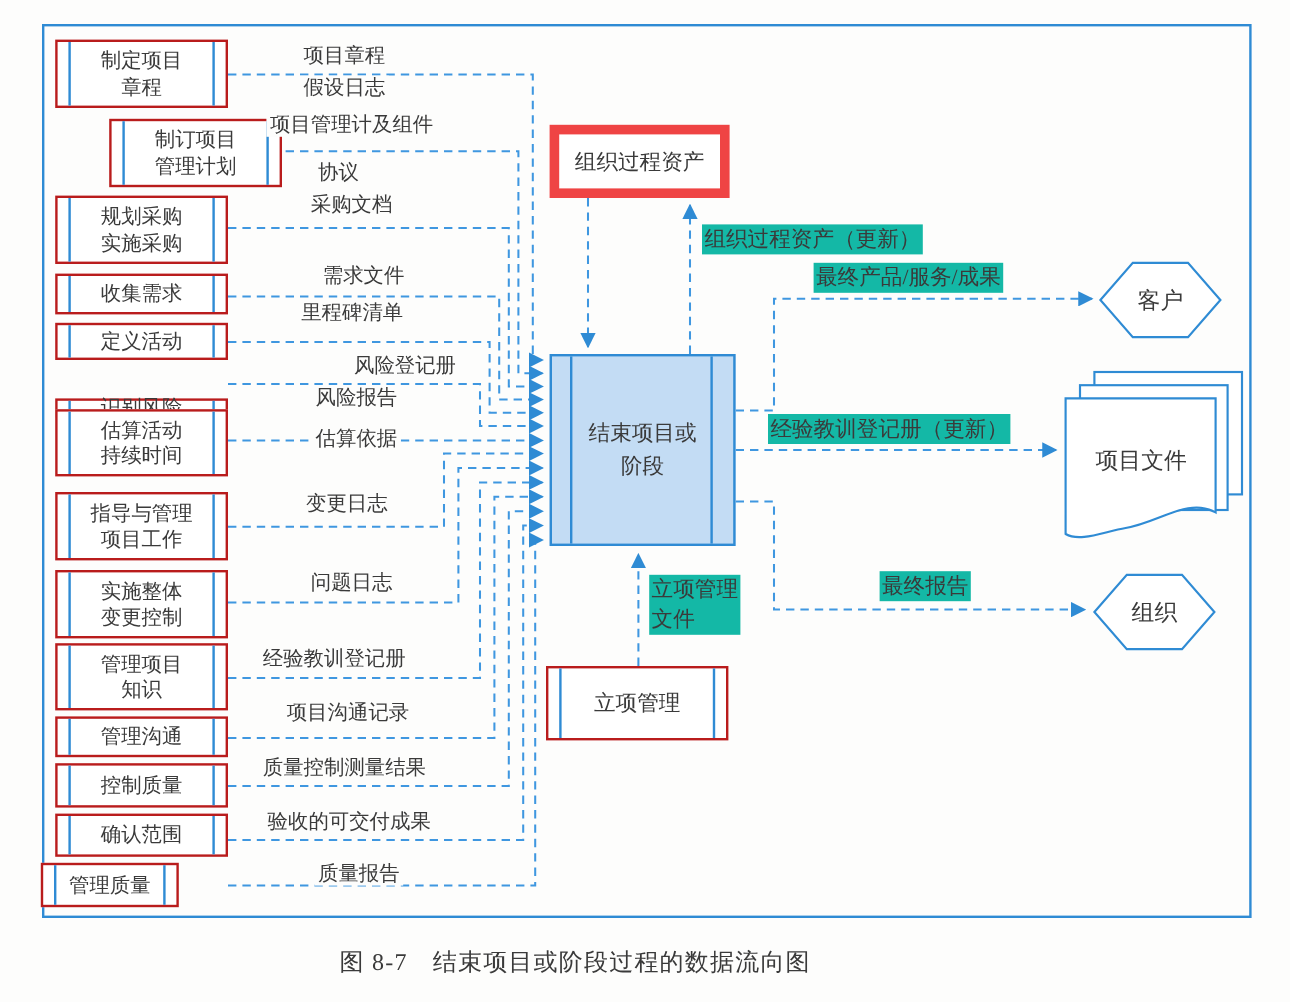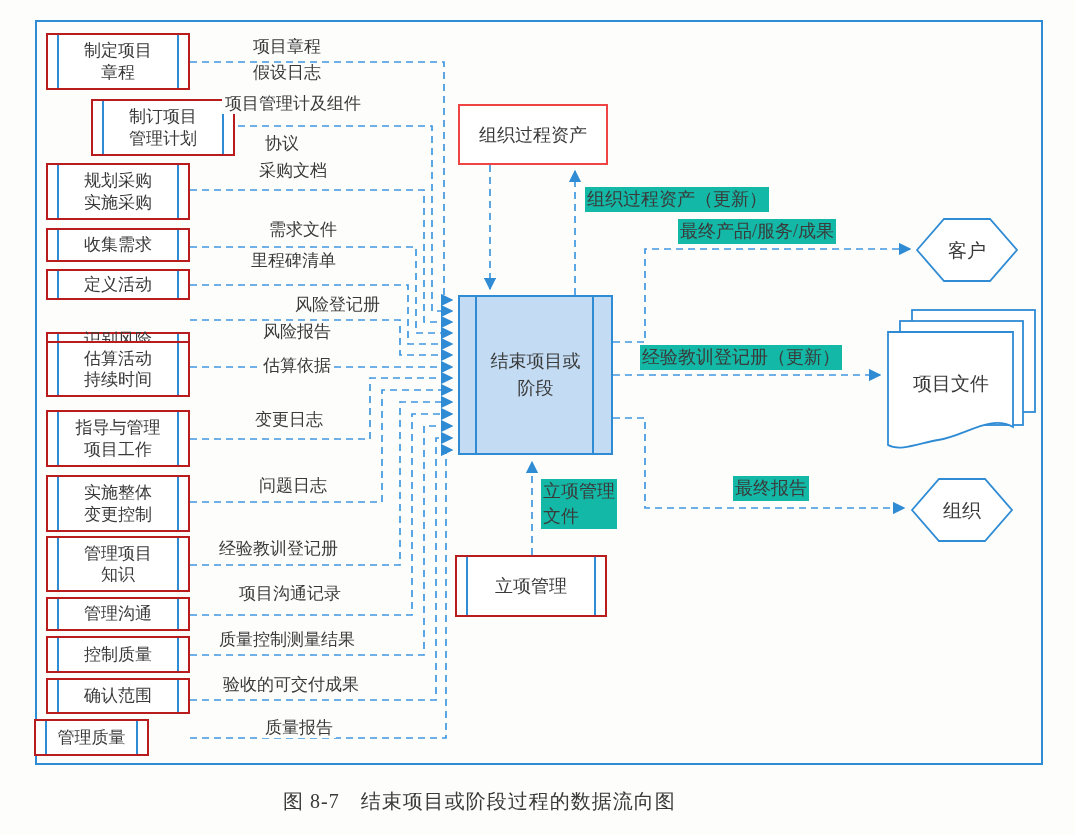--- a/index.html
+++ b/index.html
@@ -13,21 +13,21 @@
   .arr{marker-end:url(#arrowhead);}
   .shape{fill:#ffffff;stroke:#2f8bd4;stroke-width:1.8;}
   .pbox{
     position:absolute;z-index:2;box-sizing:border-box;border:2px solid #b91c1c;background:#ffffff;
     display:flex;align-items:center;justify-content:center;text-align:center;
     font-size:17px;line-height:1.25;white-space:pre-line;
   }
   .pbox::before,.pbox::after{content:"";position:absolute;top:0;bottom:0;width:1.6px;background:#2f8bd4;}
   .pbox::before{left:9px;} .pbox::after{right:9px;}
   .storebox{
-    position:absolute;z-index:2;box-sizing:border-box;border:2px solid #ef4444;background:#ffffff;
+    position:absolute;z-index:2;box-sizing:border-box;border:8px solid #ef4444;background:#ffffff;
     display:flex;align-items:center;justify-content:center;text-align:center;font-size:18px;
   }
   .centerbox{
     position:absolute;z-index:2;box-sizing:border-box;left:458px;top:295px;width:155px;height:160px;
     border:2px solid #2f8bd4;background:#c3dcf4;
     display:flex;align-items:center;justify-content:center;text-align:center;
     font-size:18px;line-height:1.5;white-space:pre-line;
   }
   .centerbox::before,.centerbox::after{content:"";position:absolute;top:0;bottom:0;width:1.6px;background:#2f8bd4;}
   .centerbox::before{left:15px;} .centerbox::after{right:17px;}

